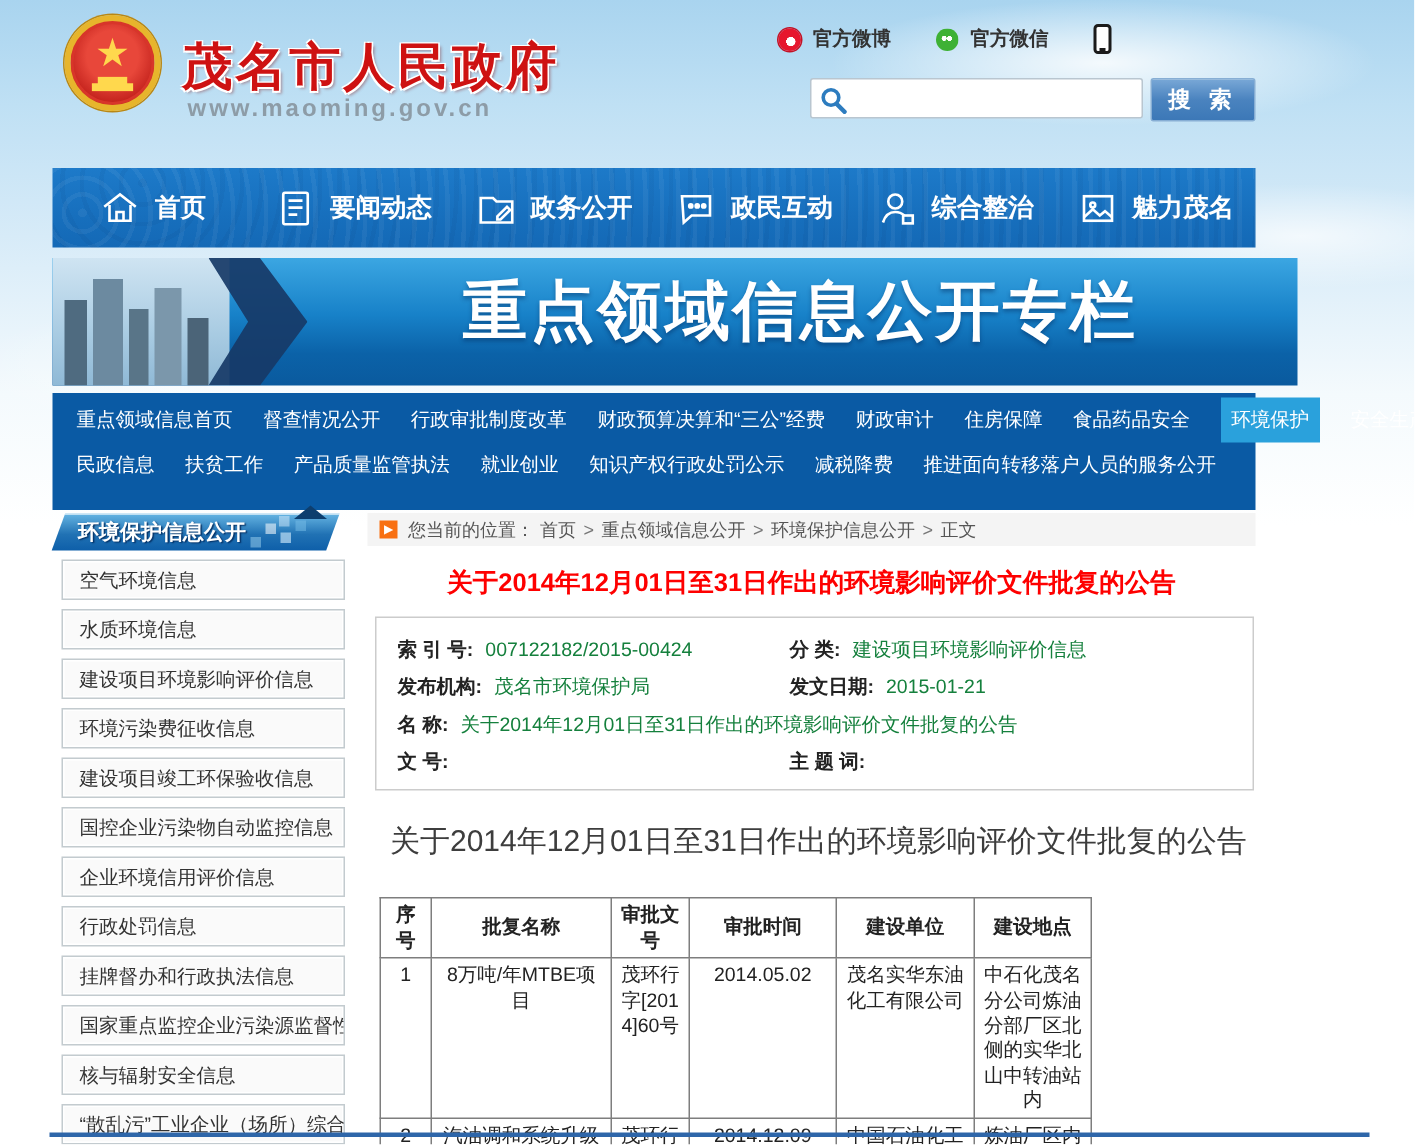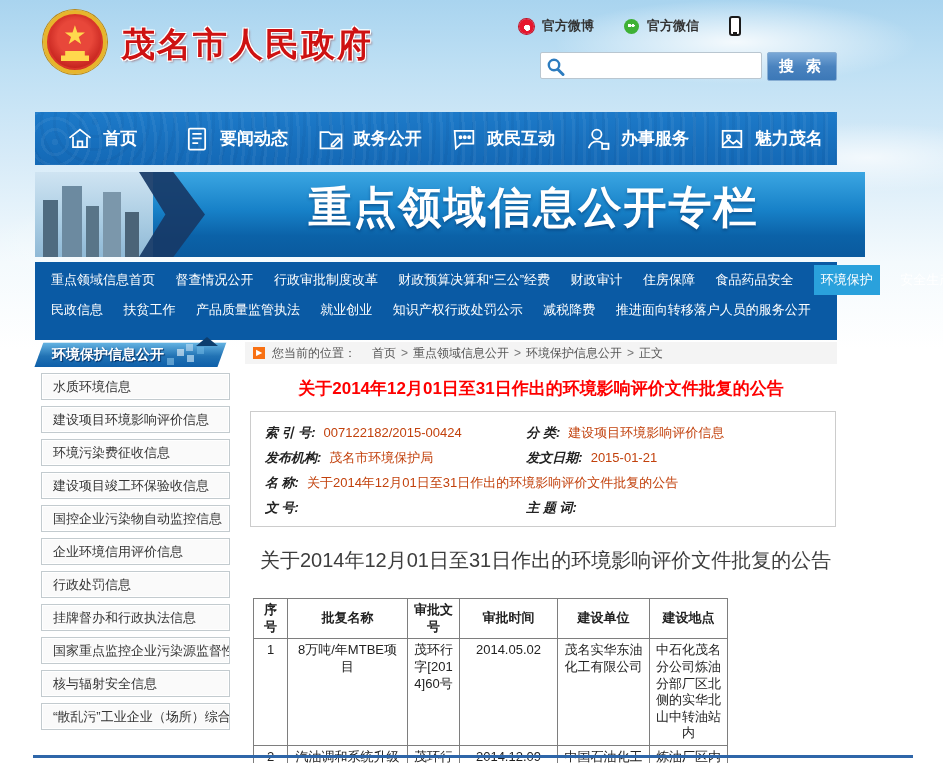--- a/index.html
+++ b/index.html
@@ -85,30 +85,30 @@
     box-shadow:10px 6px 0 rgba(205,232,250,.65), -10px 9px 0 rgba(160,212,240,.5), 20px -2px 0 rgba(120,190,232,.5), 9px -5px 0 rgba(230,245,255,.45); }
   .side-title { position:relative; z-index:3; color:#fff; font-size:14px; font-weight:bold; line-height:25px; padding-left:17px;
     text-shadow:1px 1px 1px rgba(0,40,90,.9); }
   .side-item { height:27px; line-height:26px; margin:0 2px 6px 6px; background:#fafafa; border:1px solid #c3cbcf;
     box-shadow:inset 0 0 0 1px #fff; padding-left:11px; font-size:13px; color:#333; white-space:nowrap; overflow:hidden; cursor:pointer; }
 
   
   .main { position:absolute; top:342px; left:245px; width:592px; }
   .breadcrumb { height:22px; background:#f4f4f4; display:flex; align-items:center; padding:0 8px; font-size:12px; color:#555; }
   .bc-icon { width:12px; height:12px; background:#f87012; color:#fff; font-size:8px; line-height:12px; text-align:center; margin-right:7px; }
-  .bc-label { margin-right:12px; }
+  .bc-label { margin-right:0; }
   .bc-link { margin:0 4px; cursor:pointer; }
   .bc-sep { margin:0 1px; color:#777; }
   .page-title { margin-top:13px; text-align:center; color:#fe0000; font-size:17px; font-weight:bold; }
   .meta-box { margin:11px 0 0 5px; width:586px; border:1px solid #ccc; background:#fff; padding:8px 14px 6px; }
   .meta-row { display:flex; line-height:25px; font-size:13px; }
   .meta-cell-l { width:47%; display:flex; }
   .meta-cell-r { flex:1; display:flex; }
-  .meta-label { font-weight:bold; color:#222; margin-right:8px; white-space:nowrap;font-style:italic; }
-  .meta-value { color:#c2410c; }
+  .meta-label { font-weight:bold; color:#222; margin-right:8px; white-space:nowrap; }
+  .meta-value { color:#15803d; }
   .content-title { margin:20px 0 0 15px; font-size:20px; color:#3d3d3d; }
   .data-table { margin:24px 0 0 8px; border-collapse:collapse; table-layout:fixed; width:474px; }
   .data-table th, .data-table td { border:1px solid #7e7e7e; font-size:13px; color:#222; padding:3px 5px; line-height:1.28; word-break:break-all;text-align:center; }
   .data-table th { height:36px; text-align:center; vertical-align:middle; font-weight:bold; }
   .data-table td { vertical-align:top; }
   .data-table td.c-idx { text-align:center; }
 
   .footer-line { position:absolute; top:755px; left:33px; width:880px; height:3px; background:#2e66a9; }
 </style>
 </head>
@@ -116,20 +116,21 @@
 
 <div class="page">
   <div class="sky"></div>
 
   <div class="header">
     <div class="emblem">
       <div class="star">★</div>
       <div class="gate"></div>
     </div>
     <div class="site-name">茂名市人民政府</div>
+    <div class="site-url">www.maoming.gov.cn</div>
 
     <div class="social">
       <span class="ic-weibo"></span>
       <span>官方微博</span>
       <span class="ic-wechat"></span>
       <span>官方微信</span>
       <span class="ic-mobile"></span>
     </div>
 
     <div class="search-row">
@@ -175,21 +176,21 @@
           <circle cx="16.4" cy="10.5" r=".9" fill="#fff"></circle>
       </svg>
         <span>政民互动</span>
     </div>
     <div class="nav-item">
       <svg width="28" height="28" viewBox="0 0 24 24" fill="none" stroke="#fff" stroke-width="1.5">
         <circle cx="11" cy="8" r="4"></circle>
           <path d="M4 20c1.2-4 4-6 7-6 2 0 3.8.7 5.2 2"></path>
           <rect x="15.5" y="16" width="5.5" height="4.5"></rect>
       </svg>
-        <span>办事服务</span>
+        <span>综合整治</span>
     </div>
     <div class="nav-item">
       <svg width="28" height="28" viewBox="0 0 24 24" fill="none" stroke="#fff" stroke-width="1.5">
         <rect x="4" y="5" width="16" height="14"></rect>
           <circle cx="9" cy="10" r="1.4"></circle>
           <path d="M4 17l5-4.5 4 3.5 3-2.5 4 3.5"></path>
       </svg>
         <span>魅力茂名</span>
     </div>
   </div>
@@ -224,20 +225,21 @@
     </div>
   </div>
 
   <div class="sidebar">
     <div class="side-head">
       <div class="side-band"></div>
       <div class="side-peak"></div>
       <div class="side-squares"></div>
       <div class="side-title">环境保护信息公开</div>
     </div>
+    <div class="side-item">空气环境信息</div>
     <div class="side-item">水质环境信息</div>
     <div class="side-item">建设项目环境影响评价信息</div>
     <div class="side-item">环境污染费征收信息</div>
     <div class="side-item">建设项目竣工环保验收信息</div>
     <div class="side-item">国控企业污染物自动监控信息</div>
     <div class="side-item">企业环境信用评价信息</div>
     <div class="side-item">行政处罚信息</div>
     <div class="side-item">挂牌督办和行政执法信息</div>
     <div class="side-item">国家重点监控企业污染源监督性监测信息</div>
     <div class="side-item">核与辐射安全信息</div>

